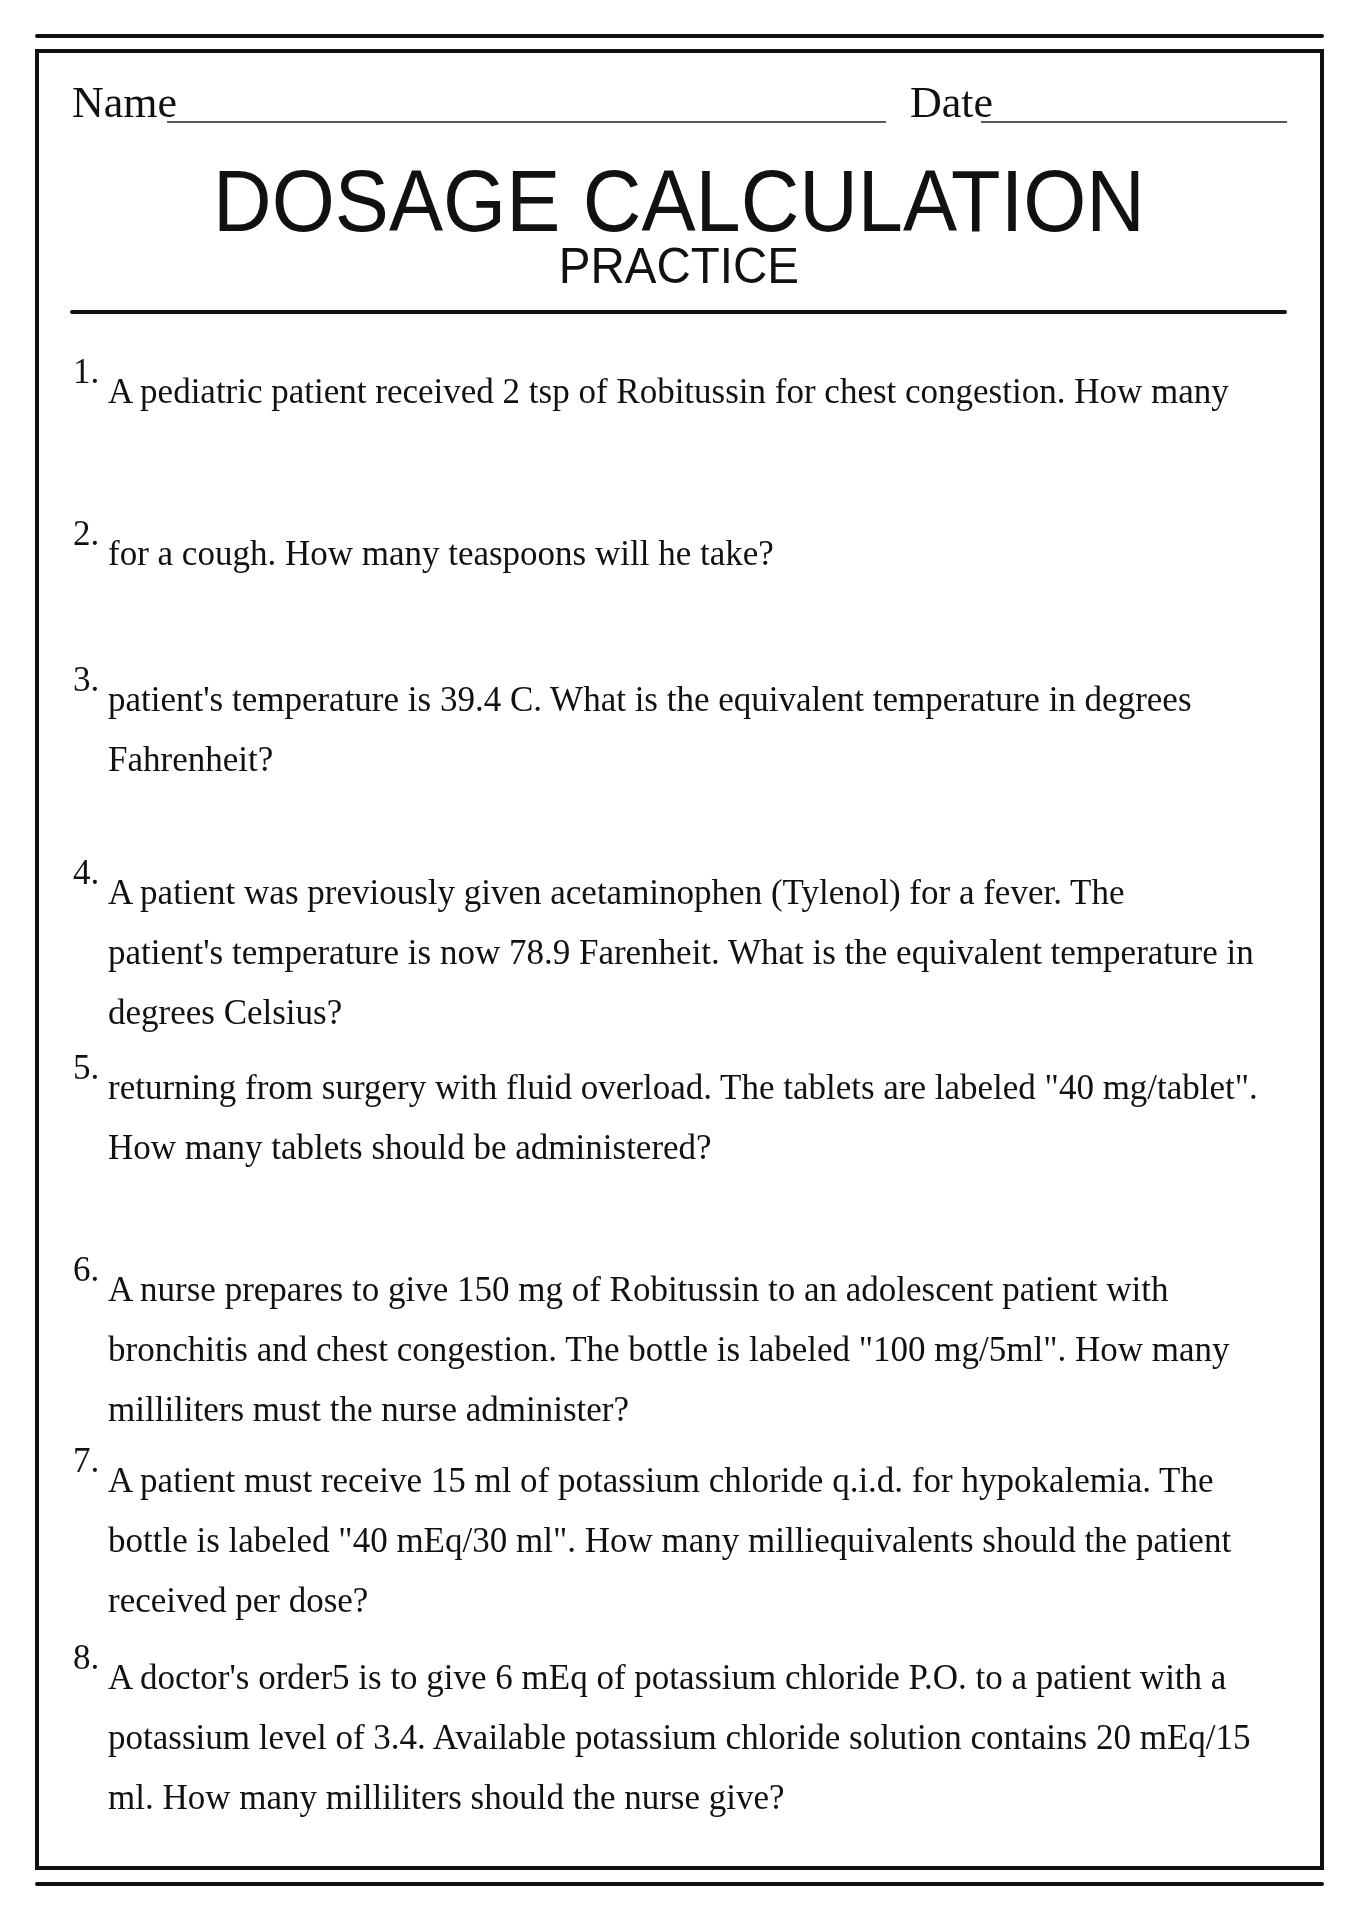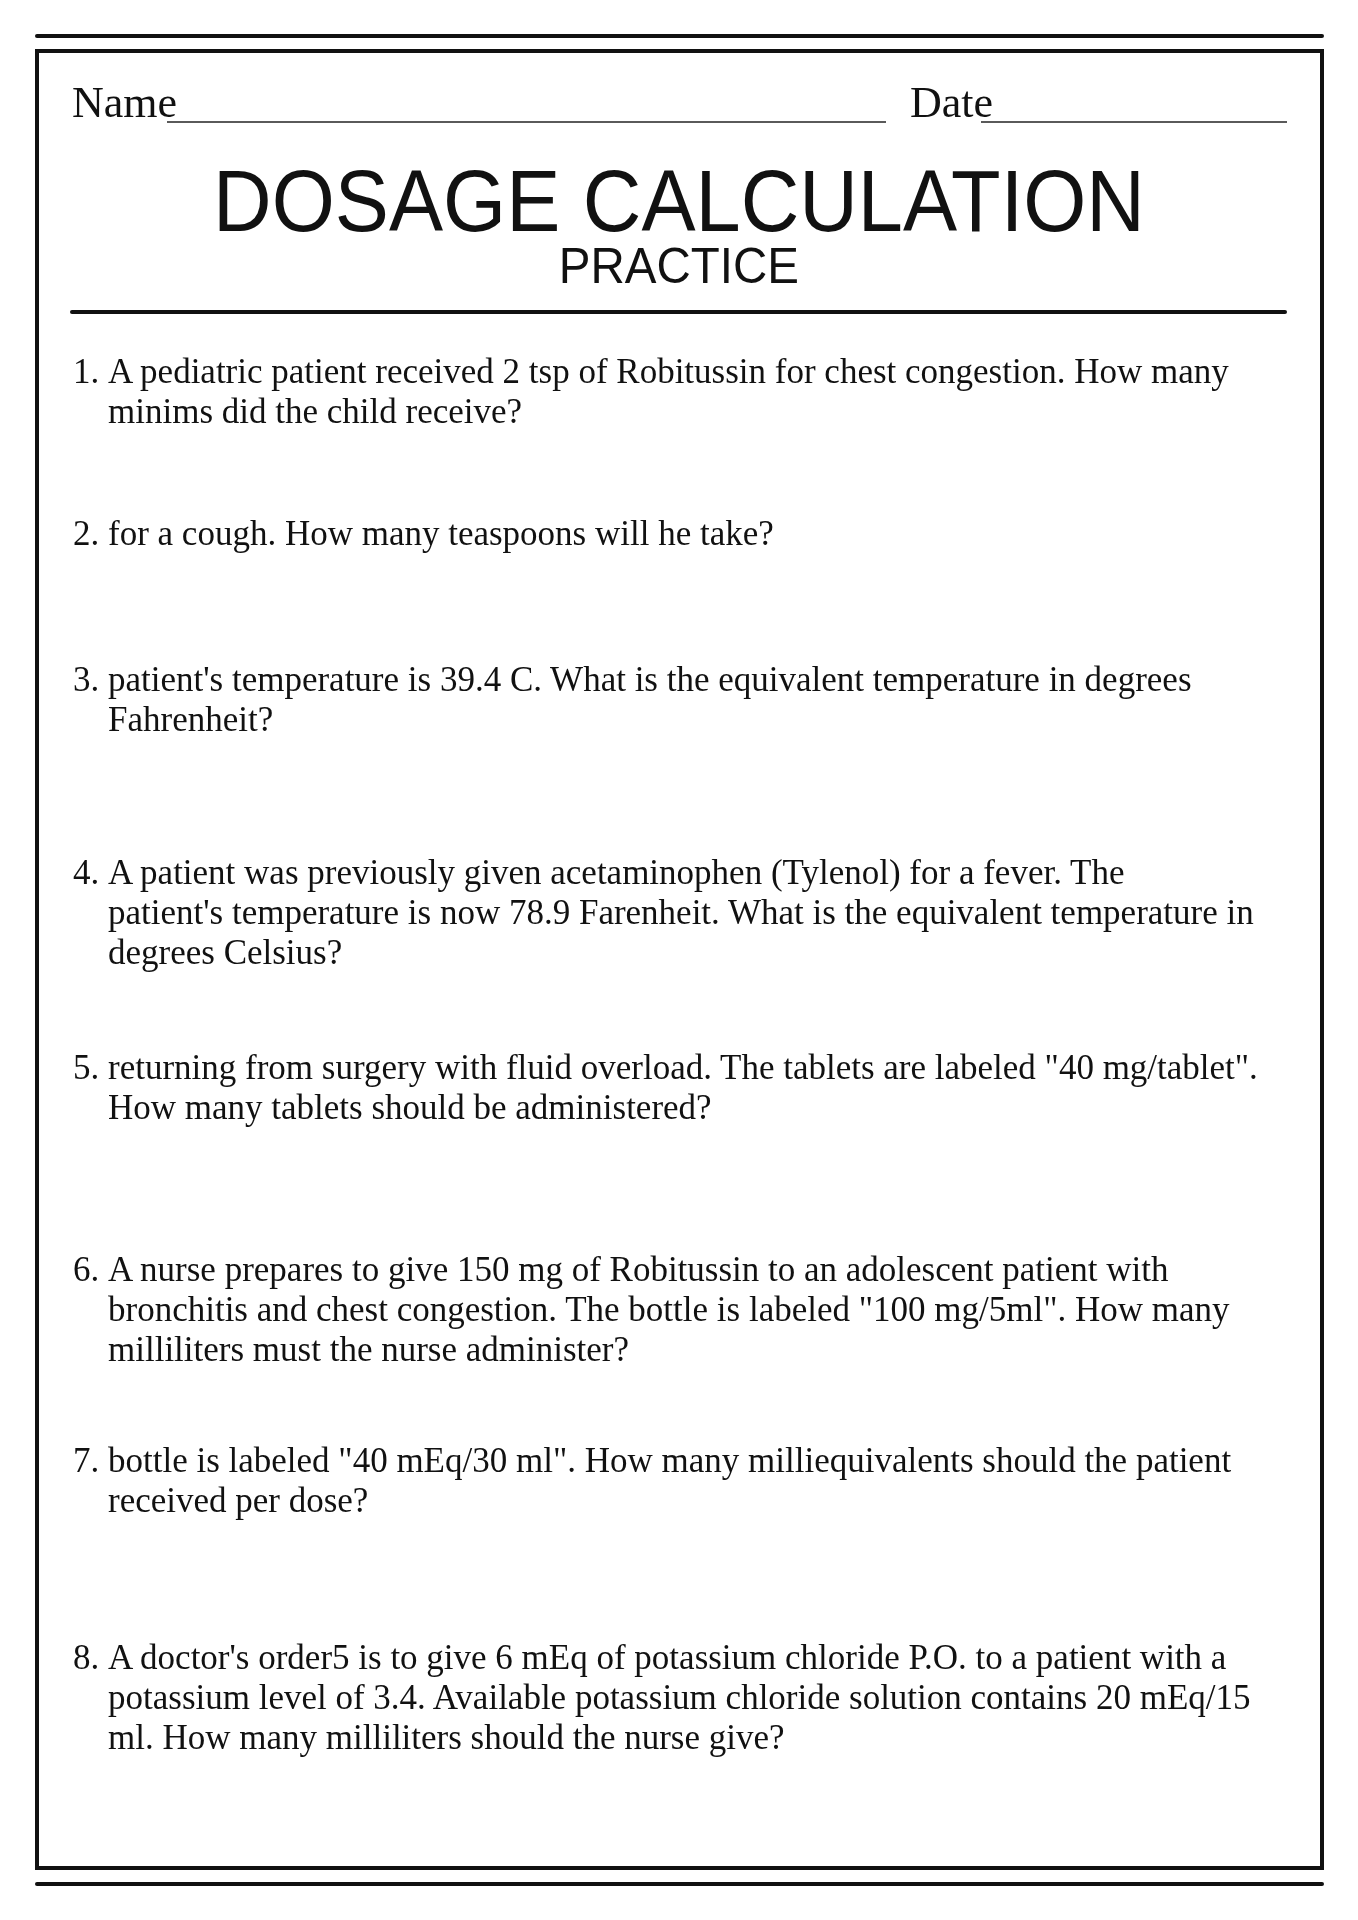--- a/index.html
+++ b/index.html
@@ -103,20 +103,21 @@
       left: 0;
       top: 0;
       white-space: nowrap;
     }
     .question .q-lines {
       margin-left: 35px;
     }
     .question .q-line {
       display: block;
       white-space: nowrap;
+      margin-top: 20px;
     }
     .question:nth-of-type(1) { top: 352px; }
     #q1 { top: 352px; }
     #q2 { top: 514px; }
     #q3 { top: 660px; }
     #q4 { top: 853px; }
     #q5 { top: 1048px; }
     #q6 { top: 1250px; }
     #q7 { top: 1441px; }
     #q8 { top: 1638px; }
@@ -134,21 +135,20 @@
 <div id="date-line" class="field-line"></div>
 
 <div id="title">DOSAGE CALCULATION</div>
 <div id="subtitle">PRACTICE</div>
 <div id="header-rule"></div>
 
 <div id="q1" class="question">
   <span class="q-num">1.</span>
   <div class="q-lines">
     <span class="q-line">A pediatric patient received 2 tsp of Robitussin for chest congestion. How many</span>
-    <span class="q-line">minims did the child receive?</span>
   </div>
 </div>
 
 <div id="q2" class="question">
   <span class="q-num">2.</span>
   <div class="q-lines">
     <span class="q-line">for a cough. How many teaspoons will he take?</span>
   </div>
 </div>
 
@@ -182,20 +182,21 @@
   <div class="q-lines">
     <span class="q-line">A nurse prepares to give 150 mg of Robitussin to an adolescent patient with</span>
     <span class="q-line">bronchitis and chest congestion. The bottle is labeled "100 mg/5ml". How many</span>
     <span class="q-line">milliliters must the nurse administer?</span>
   </div>
 </div>
 
 <div id="q7" class="question">
   <span class="q-num">7.</span>
   <div class="q-lines">
+    <span class="q-line">A patient must receive 15 ml of potassium chloride q.i.d. for hypokalemia. The</span>
     <span class="q-line">bottle is labeled "40 mEq/30 ml". How many milliequivalents should the patient</span>
     <span class="q-line">received per dose?</span>
   </div>
 </div>
 
 <div id="q8" class="question">
   <span class="q-num">8.</span>
   <div class="q-lines">
     <span class="q-line">A doctor's order5 is to give 6 mEq of potassium chloride P.O. to a patient with a</span>
     <span class="q-line">potassium level of 3.4. Available potassium chloride solution contains 20 mEq/15</span>

